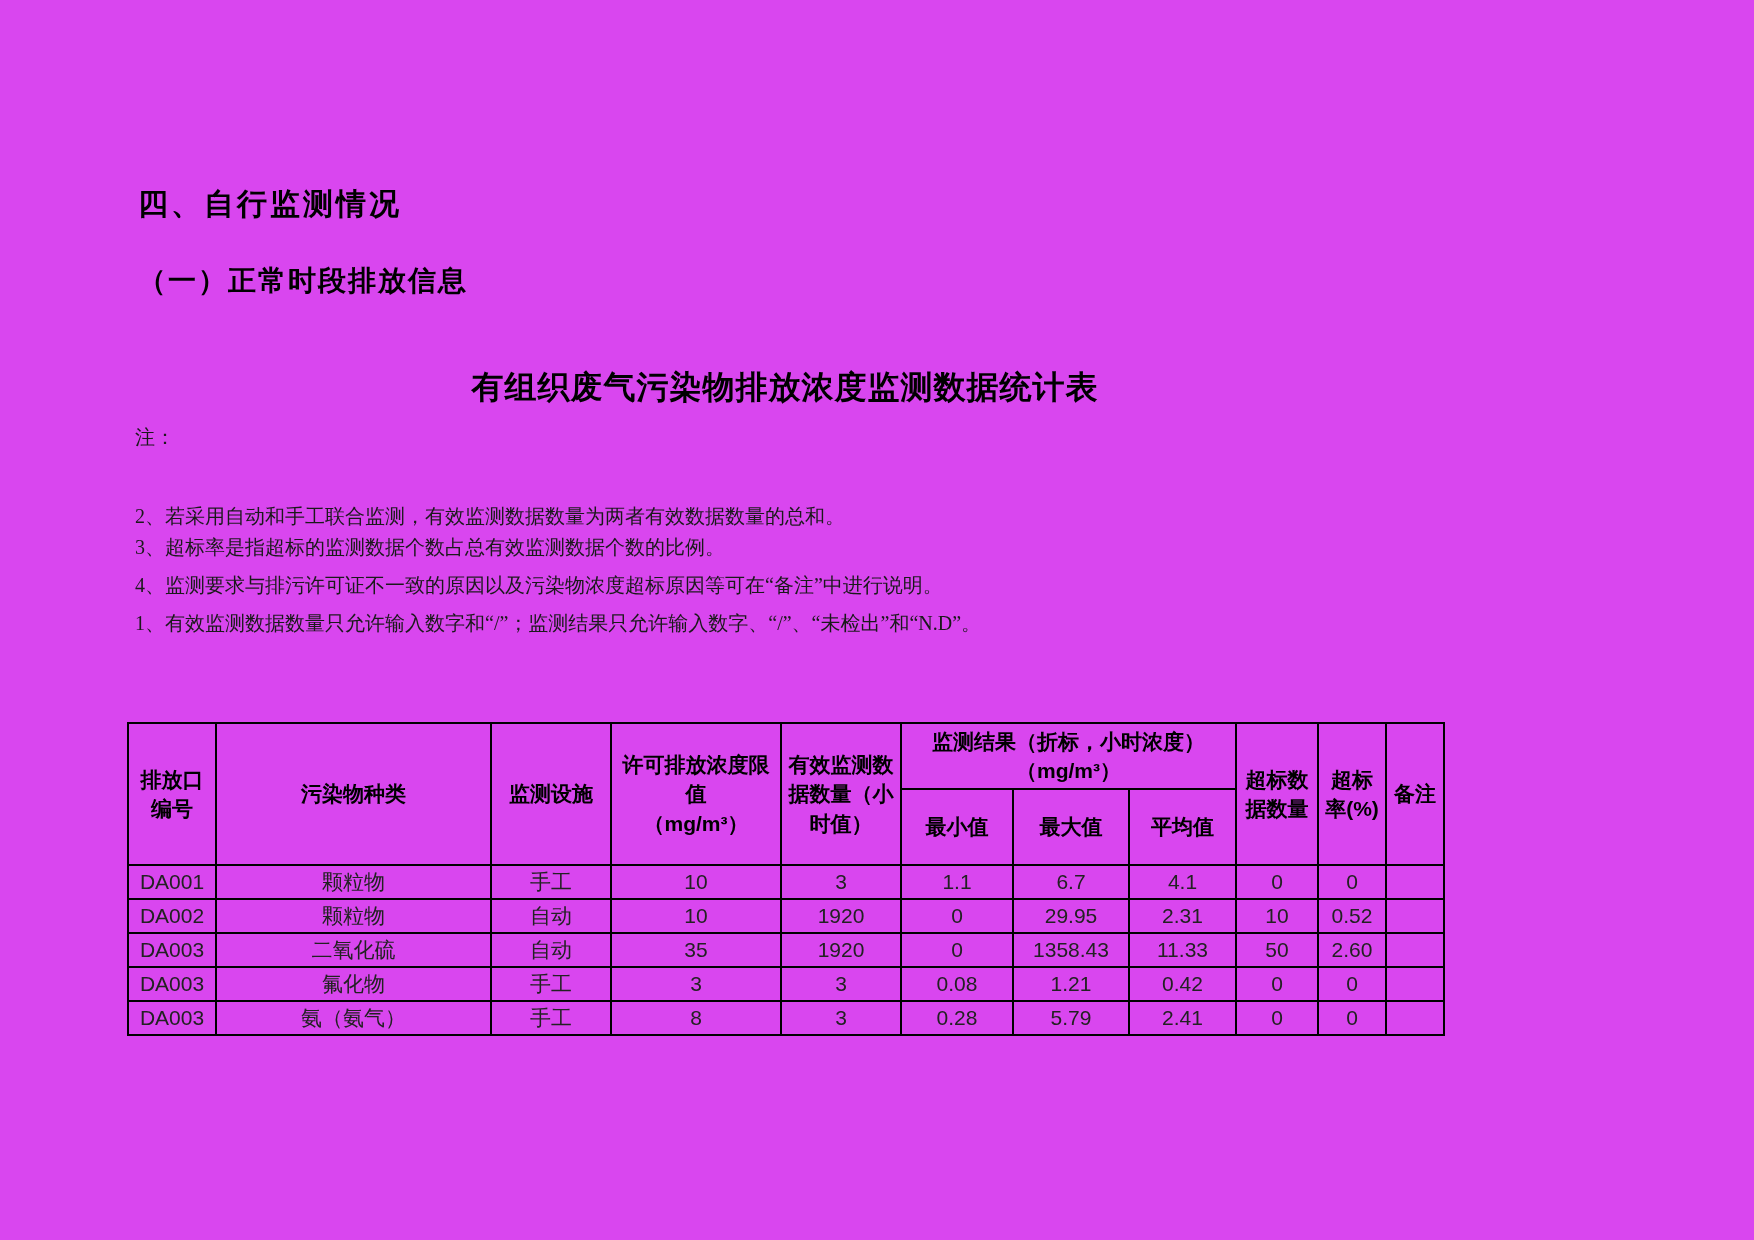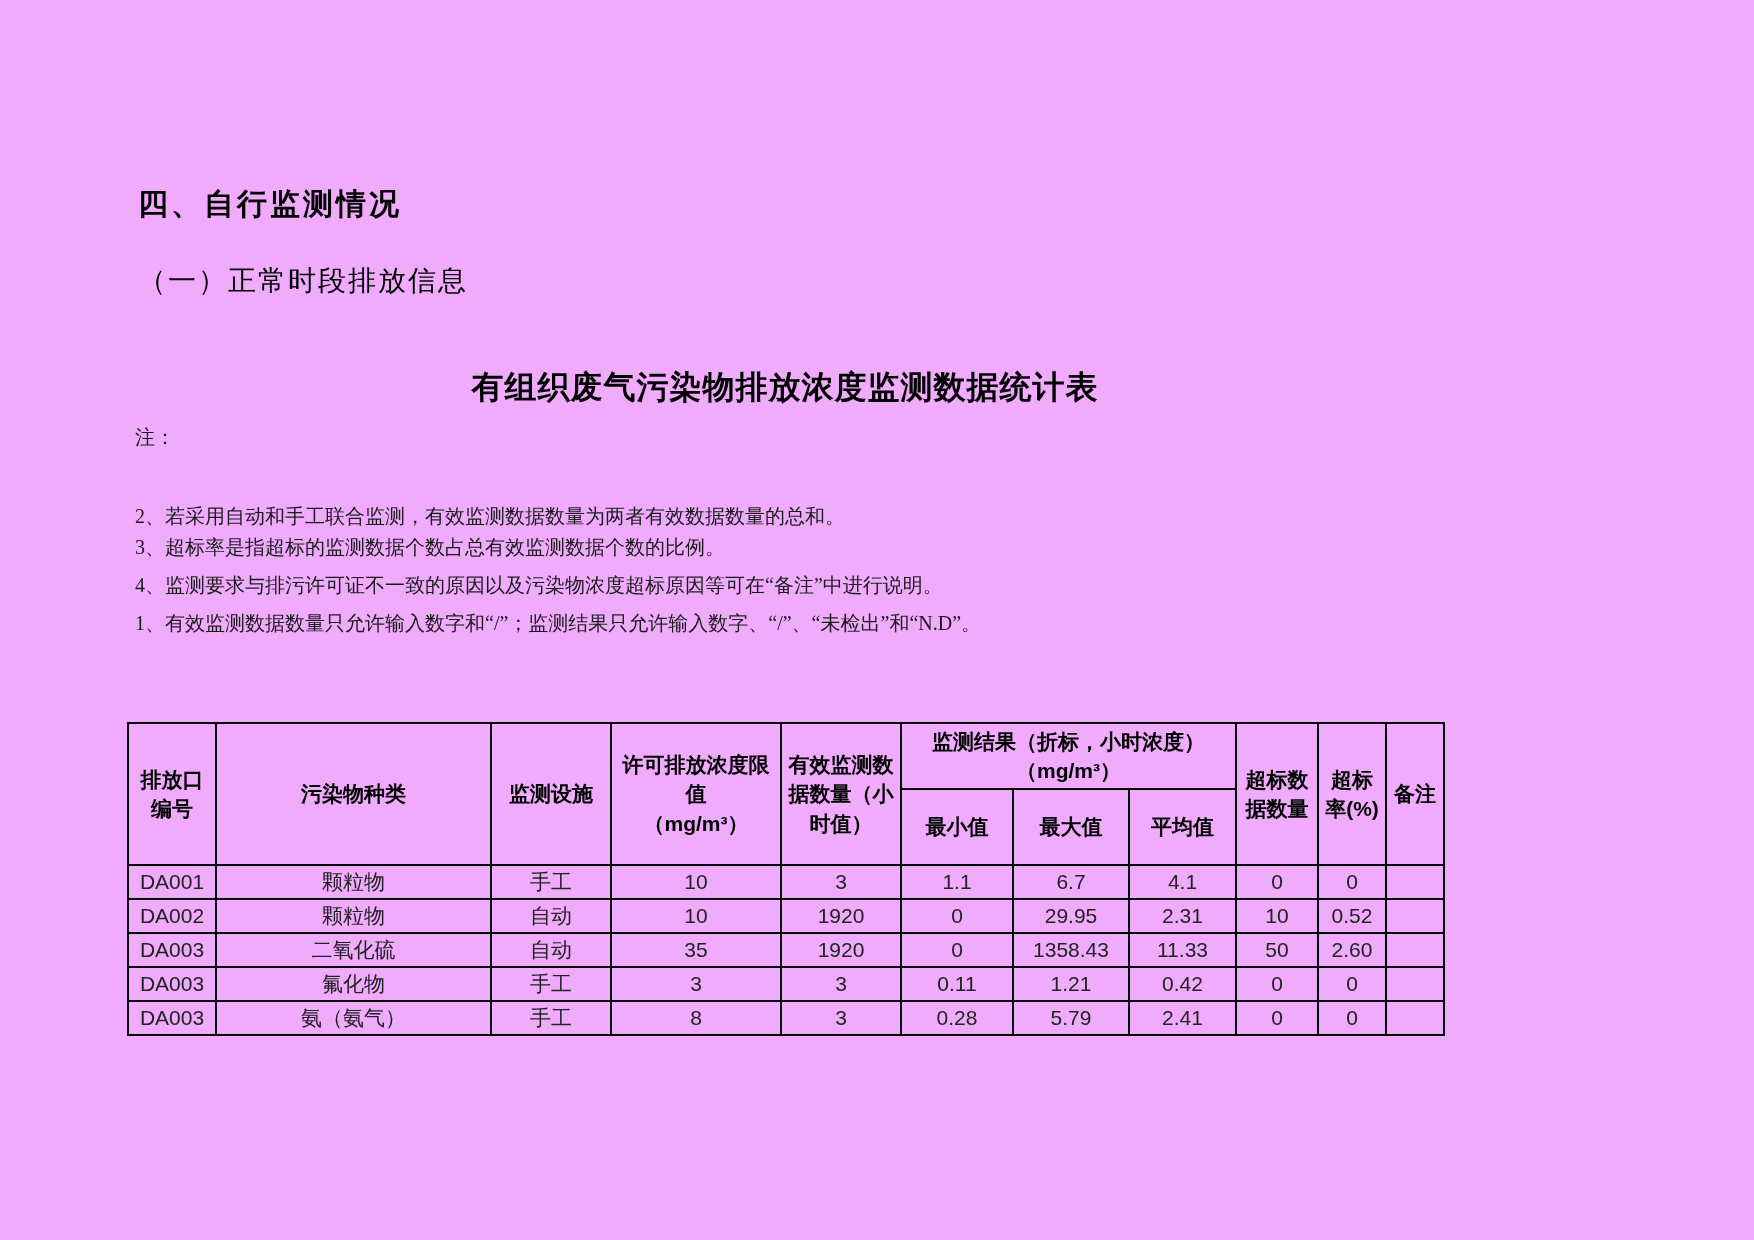--- a/index.html
+++ b/index.html
@@ -1,33 +1,33 @@
 <!DOCTYPE html>
 <html><head>
 <meta charset="utf-8">
 <style>
   html,body{margin:0;padding:0;background:#ffffff;}
   .page{
     position:relative;
     width:1754px;height:1240px;
-    background:#f0abfc;
+    background:#d946ef;
     overflow:hidden;
     color:#000;
     font-family:"Liberation Serif", serif;
   }
   .h1{
     position:absolute;left:138px;top:184px;
     font-family:"Liberation Sans", sans-serif;
     font-size:30px;font-weight:bold;letter-spacing:3px;
     white-space:nowrap;
   }
   .h2{
     position:absolute;left:138px;top:262px;
     font-family:"Liberation Serif", serif;
-    font-size:28px;font-weight:normal;letter-spacing:2px;
+    font-size:28px;font-weight:bold;letter-spacing:2px;
     white-space:nowrap;
   }
   .table-title{
     position:absolute;left:127px;top:366px;width:1316px;
     text-align:center;
     font-family:"Liberation Serif", serif;
     font-size:32px;font-weight:bold;letter-spacing:1px;
   }
   .note{
     position:absolute;left:135px;
@@ -177,21 +177,21 @@
       <td>50</td>
       <td>2.60</td>
       <td></td>
     </tr>
     <tr class="drow">
       <td>DA003</td>
       <td>氟化物</td>
       <td>手工</td>
       <td>3</td>
       <td>3</td>
-      <td>0.11</td>
+      <td>0.08</td>
       <td>1.21</td>
       <td>0.42</td>
       <td>0</td>
       <td>0</td>
       <td></td>
     </tr>
     <tr class="drow">
       <td>DA003</td>
       <td>氨（氨气）</td>
       <td>手工</td>

